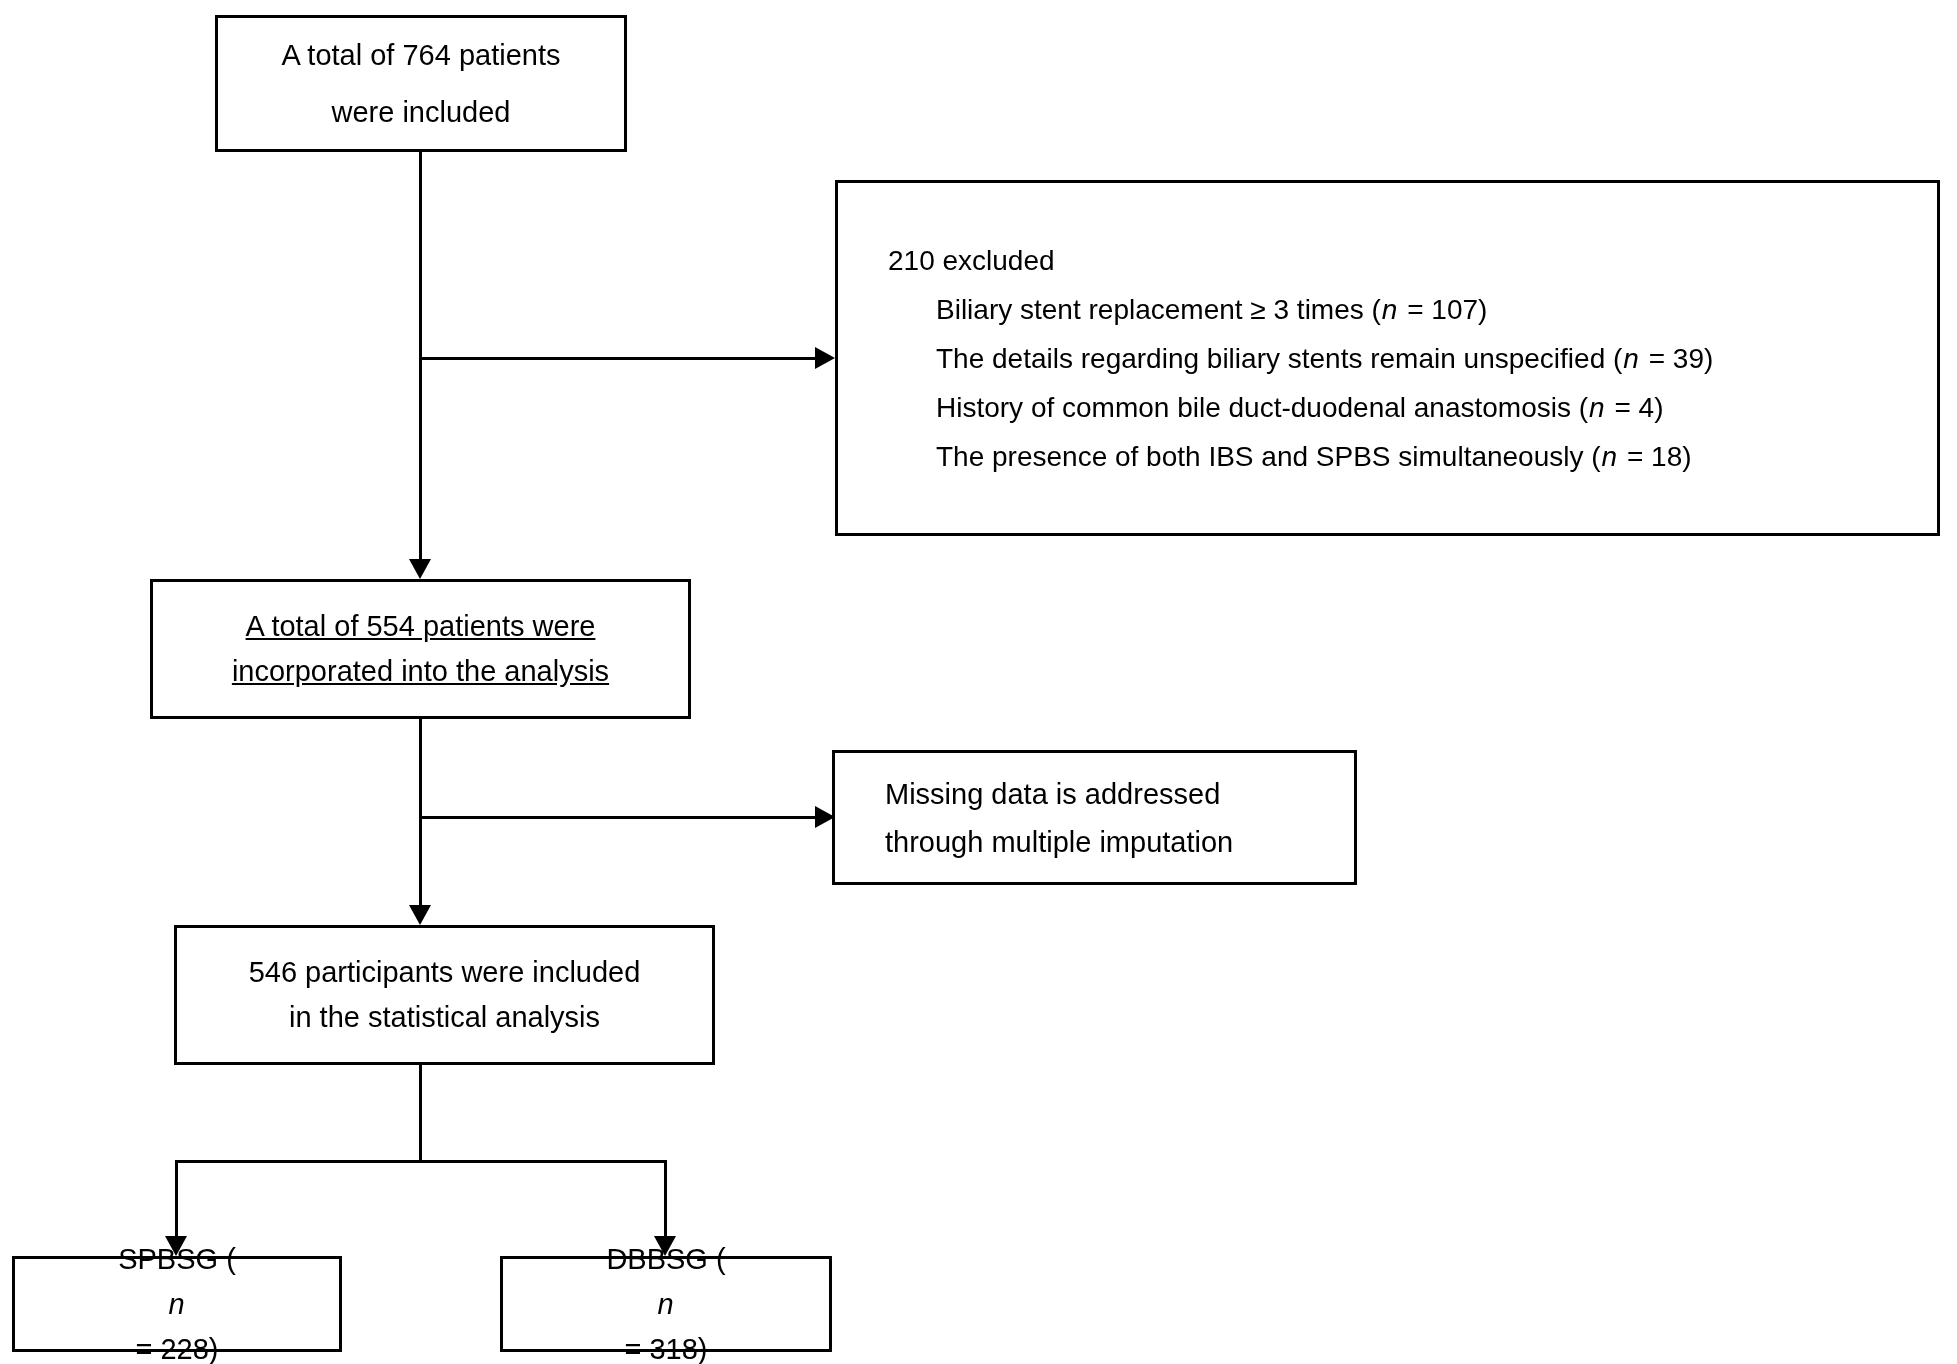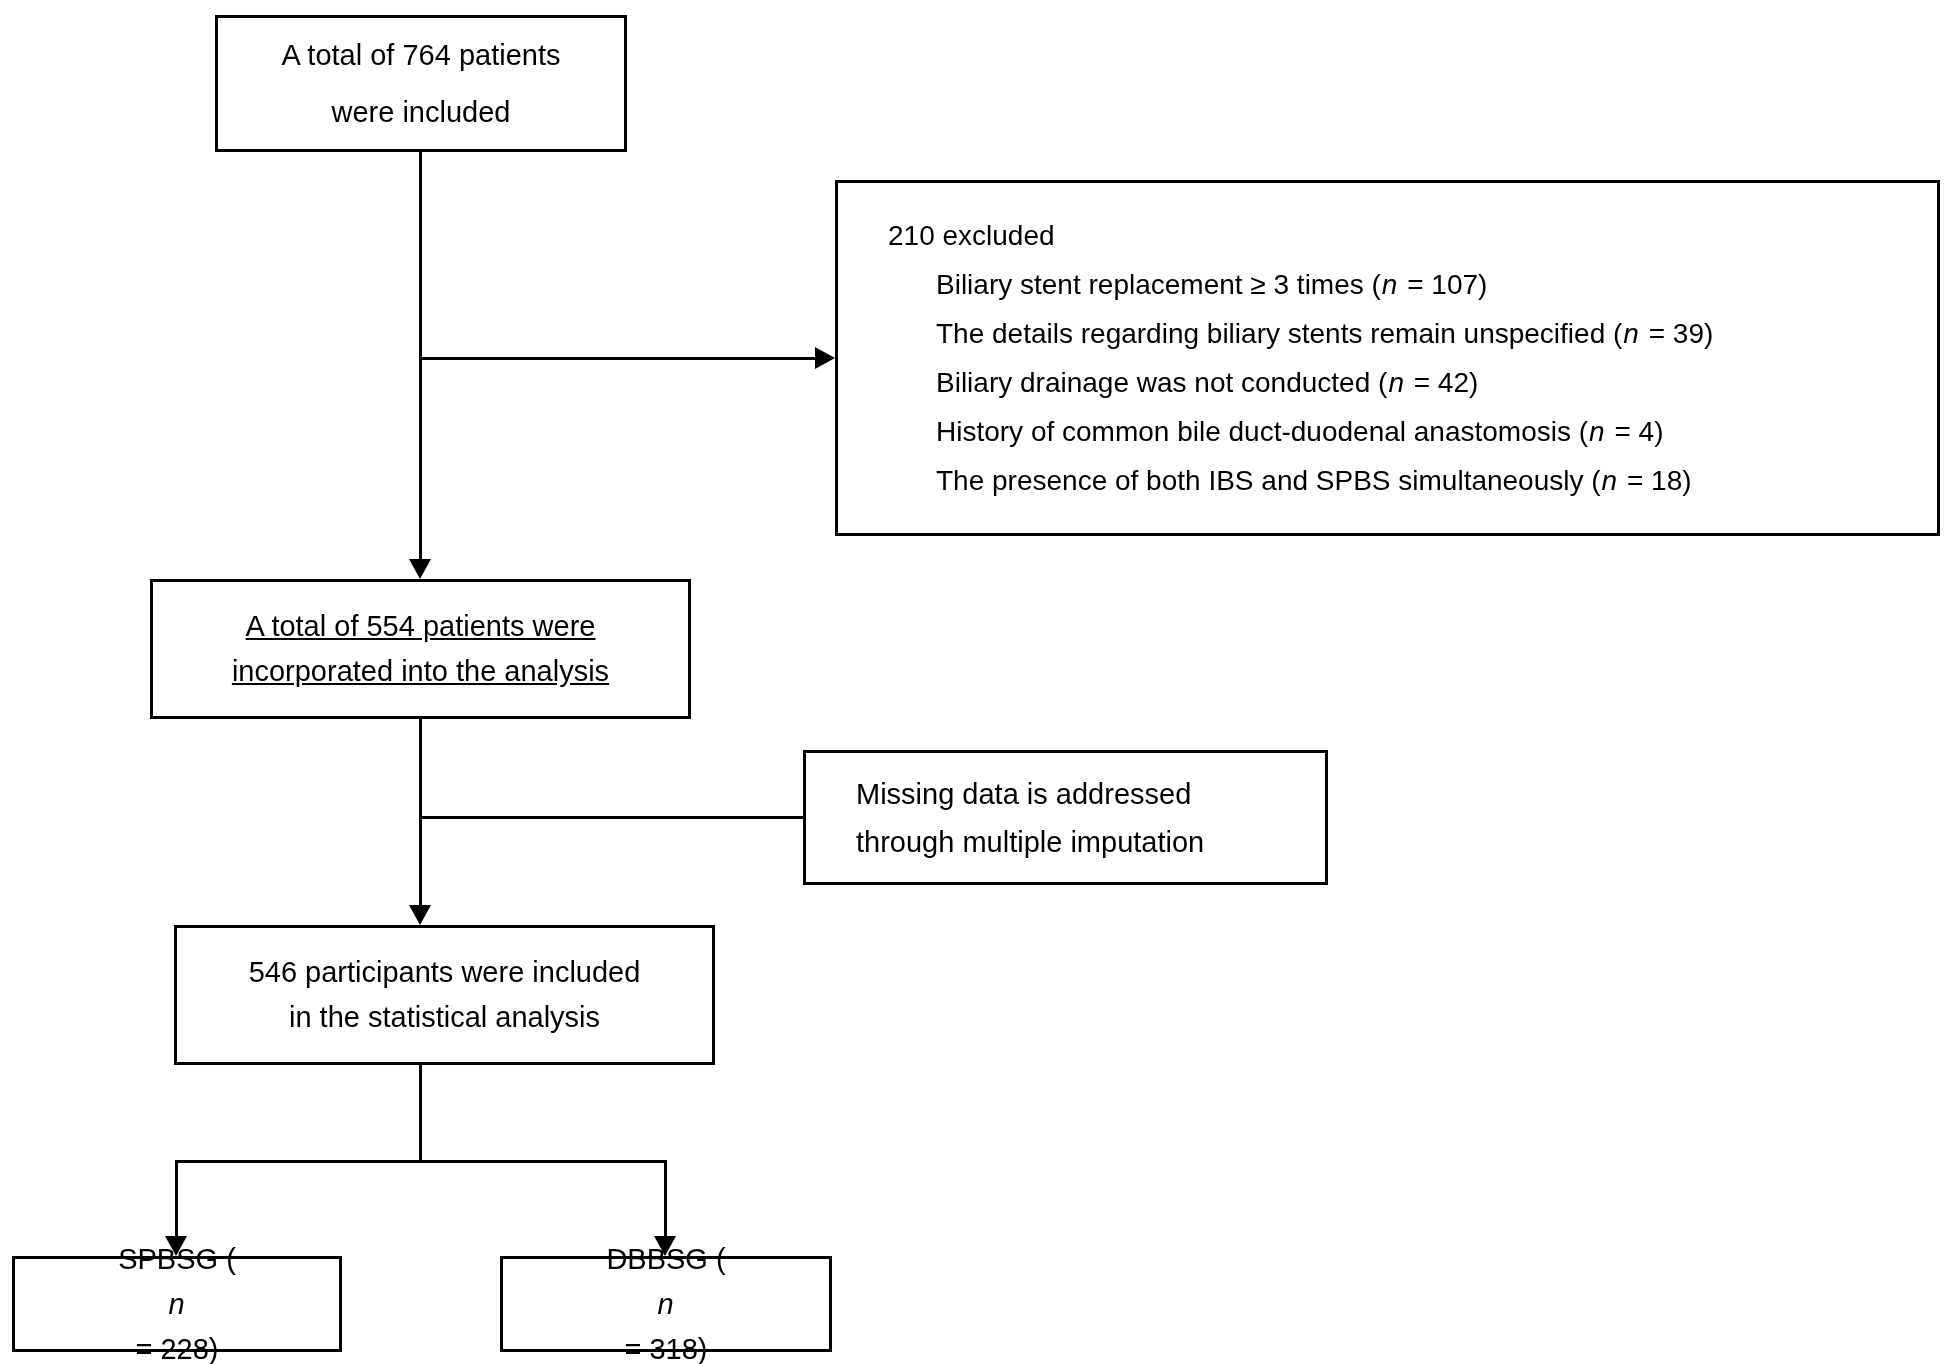--- a/index.html
+++ b/index.html
@@ -86,37 +86,36 @@
   <div class="conn" style="left:419px; top:152px; width:3px; height:408px;"></div>
   <div class="arrow-down" style="left:409px; top:559px;"></div>
 
   <div class="conn" style="left:420px; top:357px; width:397px; height:3px;"></div>
   <div class="arrow-right" style="left:815px; top:347px;"></div>
 
   <div class="fbox excluded" style="left:835px; top:180px; width:1105px; height:356px;">
     <div class="ex-title">210 excluded</div>
     <div class="item"><span>Biliary stent replacement ≥ 3 times (</span><span class="n-it">n</span><span> = 107)</span></div>
     <div class="item"><span>The details regarding biliary stents remain unspecified (</span><span class="n-it">n</span><span> = 39)</span></div>
-    <div class="item"><span>Biliary drainage was not conducted (</span><span class="n-it">n</span><span> = 42)</span></div>
     <div class="item"><span>History of common bile duct-duodenal anastomosis (</span><span class="n-it">n</span><span> = 4)</span></div>
     <div class="item"><span>The presence of both IBS and SPBS simultaneously (</span><span class="n-it">n</span><span> = 18)</span></div>
   </div>
 
   <div class="fbox" style="left:150px; top:579px; width:541px; height:140px;text-decoration:underline;">
     <div class="bline">A total of 554 patients were</div>
     <div class="bline">incorporated into the analysis</div>
   </div>
 
   <div class="conn" style="left:419px; top:719px; width:3px; height:187px;"></div>
   <div class="arrow-down" style="left:409px; top:905px;"></div>
 
   <div class="conn" style="left:420px; top:816px; width:397px; height:3px;"></div>
   <div class="arrow-right" style="left:815px; top:806px;"></div>
 
-  <div class="fbox left-align" style="left:803px; top:750px; width:525px; height:135px; padding-left:50px; line-height:48px;">
+  <div class="fbox left-align" style="left:832px; top:750px; width:525px; height:135px; padding-left:50px; line-height:48px;">
     <div class="bline">Missing data is addressed</div>
     <div class="bline">through multiple imputation</div>
   </div>
 
   <div class="fbox" style="left:150px; top:925px; width:541px; height:140px;margin-left:24px;">
     <div class="bline">546 participants were included</div>
     <div class="bline">in the statistical analysis</div>
   </div>
 
   <div class="conn" style="left:419px; top:1065px; width:3px; height:98px;"></div>

